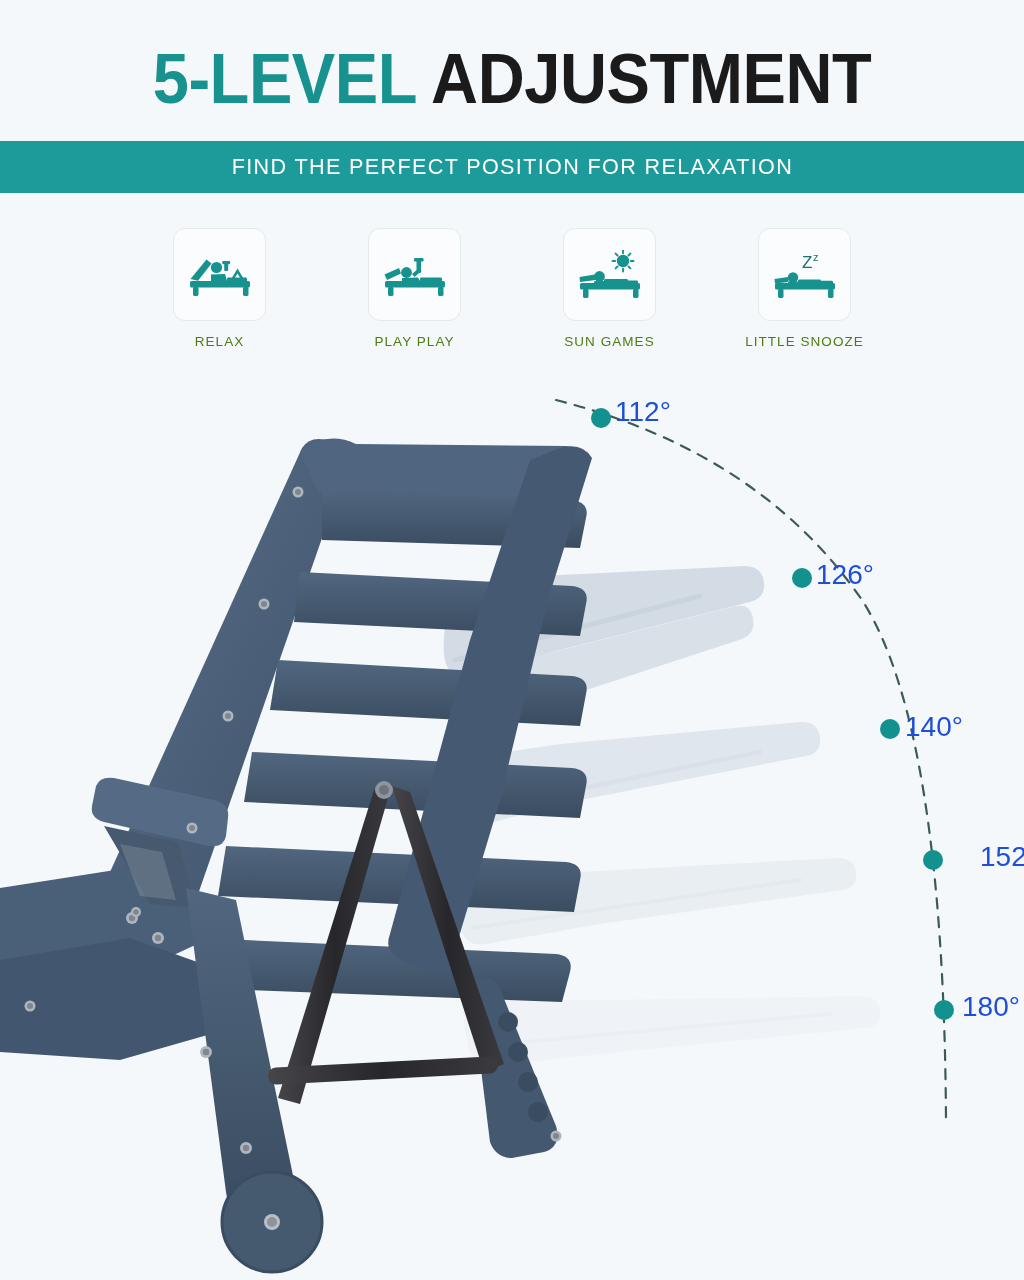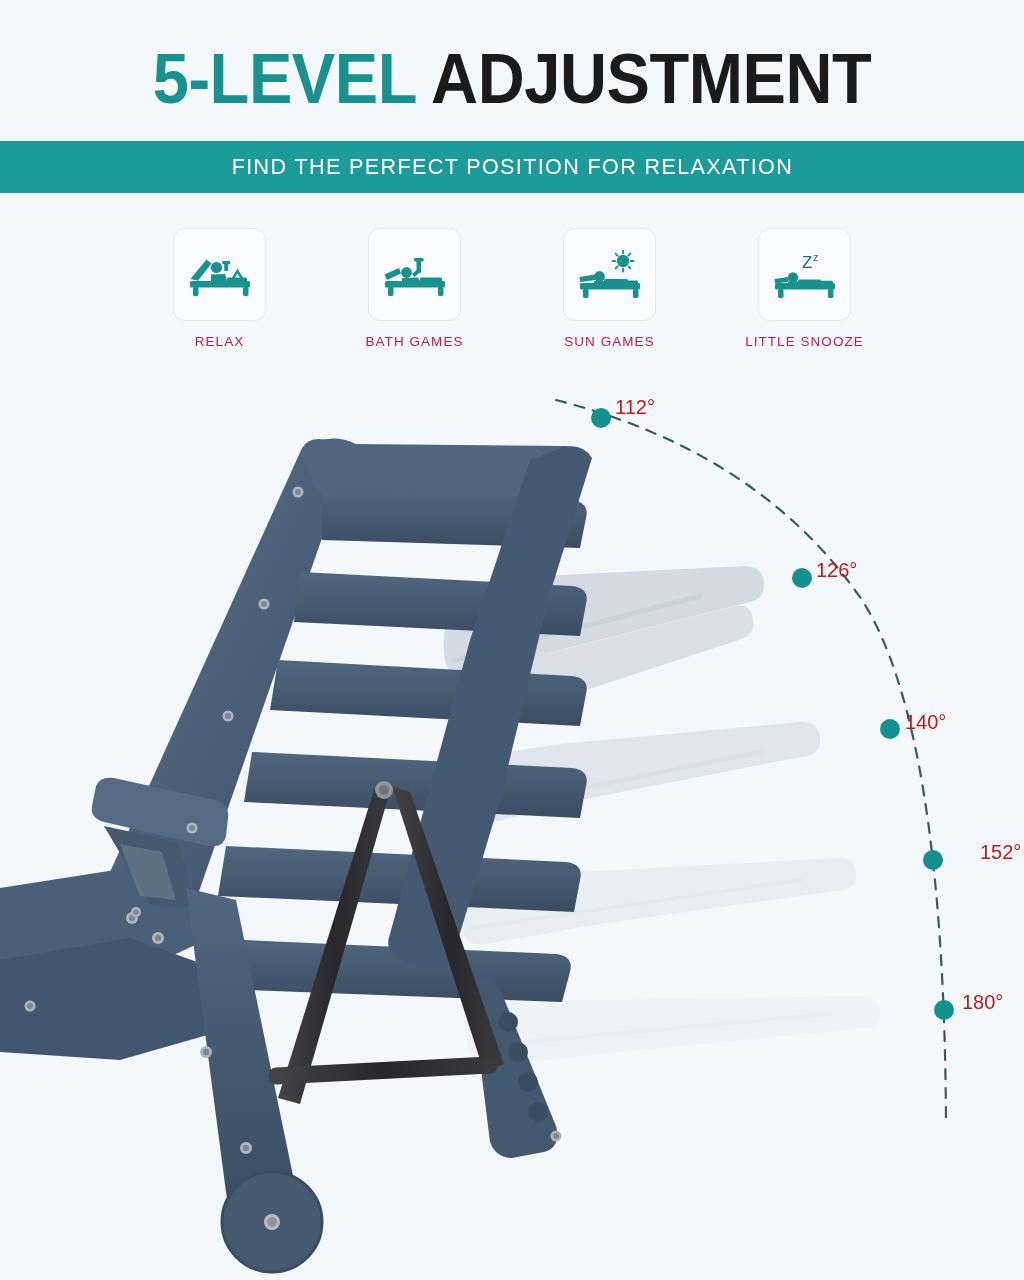--- a/index.html
+++ b/index.html
@@ -52,33 +52,33 @@
     background:#fafcfd;
     border:1px solid #e2eaee;
     border-radius:12px;
     display:flex; align-items:center; justify-content:center;
   }
   .icon-card svg{ display:block; }
   .icon-label{
     margin-top:13px;
     font-size:13.5px;
     letter-spacing:1.05px;
-    color:#be185d;
+    color:#4d7c0f;
     white-space:nowrap;
     text-align:center;
   }
 
   
   #diagram{ position:absolute; left:0; top:0; width:1024px; height:1280px; }
 
   .angle-label{
     position:absolute;
-    font-size:20px;
+    font-size:28px;
     font-weight:400;
-    color:#b91c1c;
+    color:#1d4ed8;
     white-space:nowrap;
     letter-spacing:0px;
   }
 </style>
 </head>
 <body>
 
 <div id="stage">
 
   <div class="header-title">
@@ -123,21 +123,21 @@
             <path d="M2.5 22.5 L17 16 L19 21.5 L5 28 Z"></path>
             <circle cx="24.5" cy="20.5" r="5.4"></circle>
             <path d="M20 26 L36 25.5 L38 29 L20 29 Z"></path>
             <rect x="34.5" y="8" width="4.6" height="13" rx="1.3"></rect>
             <rect x="32" y="6" width="9.5" height="3.4" rx="1.2"></rect>
             <path d="M30 22 L37 16 L39.5 19 L32.5 25 Z"></path>
             <rect x="38" y="25.5" width="22" height="4" rx="1.2"></rect>
           </g>
         </svg>
       </div>
-      <div class="icon-label">BATH GAMES</div>
+      <div class="icon-label">PLAY PLAY</div>
     </div>
 
     <div class="icon-cell">
       <div class="icon-card">
         <svg width="66" height="50" viewBox="0 0 66 50">
           <g fill="#17928f">
             <circle cx="46" cy="11" r="6.2"></circle>
             <g stroke="#17928f" stroke-width="1.9" stroke-linecap="round">
               <line x1="46" y1="0.5" x2="46" y2="3.2"></line>
               <line x1="46" y1="18.8" x2="46" y2="21.5"></line>

